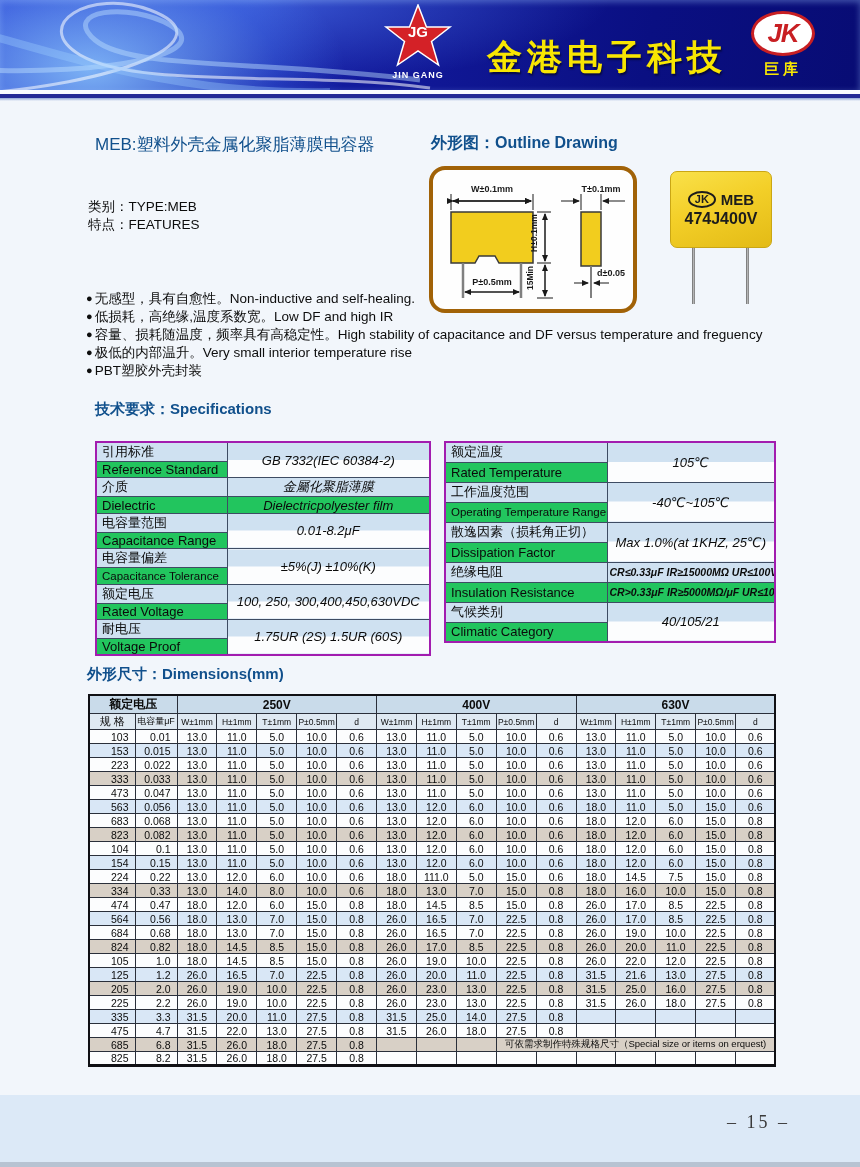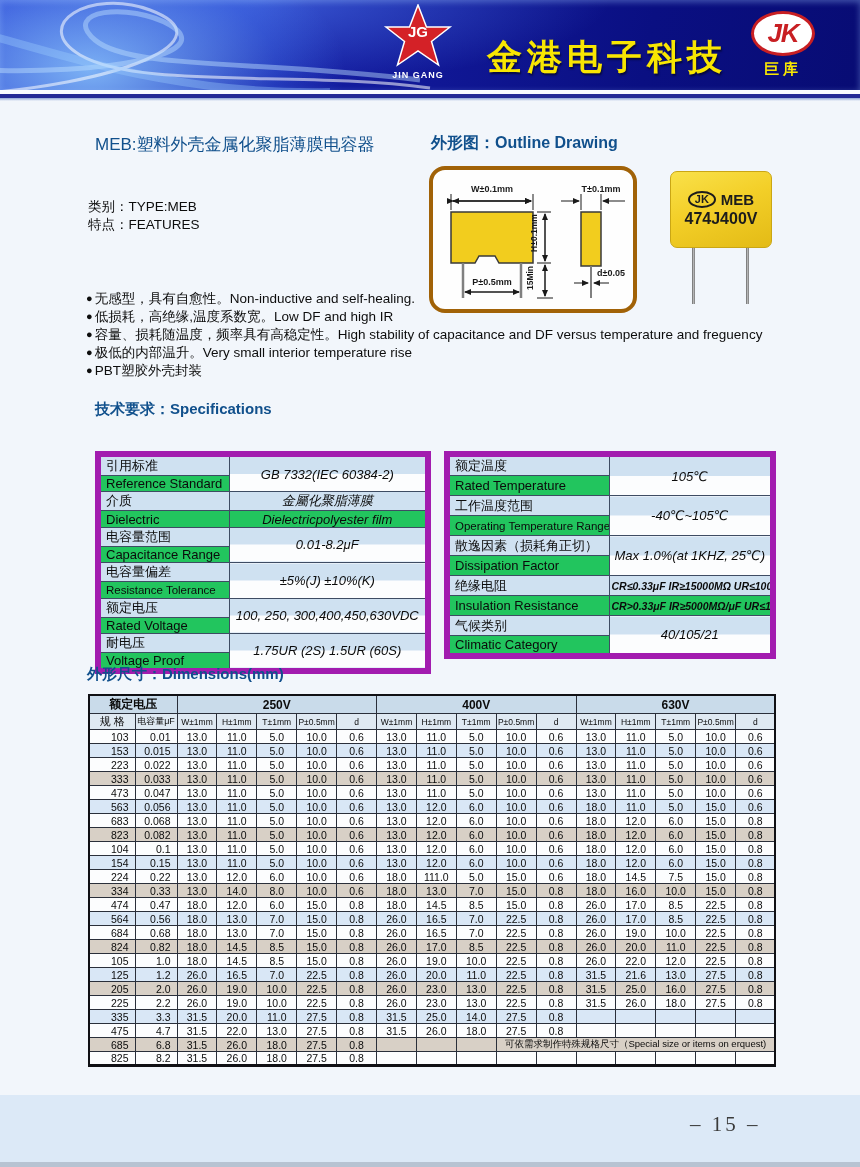--- a/index.html
+++ b/index.html
@@ -72,21 +72,21 @@
   .cap-lead { position:absolute; top:77px; width:3px; height:56px;
     background:linear-gradient(to right,#666,#b5b5b5,#777); }
   .cap-lead.l { left:22px; } .cap-lead.r { left:76px; }
 
   
   .section-heading { position:absolute; font-size:15px; font-weight:bold; color:#11508c; }
   #specs-heading { left:95px; top:400px; }
   #dims-heading  { left:87px; top:665px; }
 
   table { border-collapse:collapse; }
-  .spec-table { position:absolute; top:451px; border:6px solid #a21caf; background:#fff; table-layout:fixed; }
+  .spec-table { position:absolute; top:441px; border:2px solid #a21caf; background:#fff; table-layout:fixed; }
   .spec-table td { border:1px solid #3e4c63; font-size:13px; color:#0b0b0b; padding:0 5px; overflow:hidden; white-space:nowrap; }
   .spec-table td.lbl { text-align:left; }
   .spec-table td.val { text-align:center; padding:0 2px;font-style:italic; }
   .spec-table tr.zh td { background:#cfe1f1; }
   .spec-table tr.en td { background:#22c55e; }
   .spec-table td.merged { background:linear-gradient(to bottom,#cfe1f1 0%,#cfe1f1 50%,#fcfdfe 50%,#fcfdfe 100%) !important; }
   .spec-table td.small { font-size:11.5px; }
   .spec-table td.tiny  { font-size:10.5px; font-weight:bold; }
   #spec-left  { left:95px;  width:336px; }
   #spec-left  td { height:16.4px; }
@@ -109,22 +109,22 @@
   .dims-table td { font-size:10.5px; height:14px; text-align:center; color:#0b0b0b; padding:0 2px; }
   .dims-table td.c-id { text-align:right; padding-right:6px; }
   .dims-table tr.row-white td { background:#fcfdfe; }
   .dims-table tr.row-blue  td { background:#d9e7f6; }
   .dims-table tr.row-tan   td { background:#d8d0c6; }
   .dims-table td.note-cell { font-size:9.5px; text-align:center; }
 
   
   .bottom-strip { position:absolute; left:0; top:1095px; width:860px; height:72px;
     background:#dce9f7; border-bottom:5px solid #b7c3d2; }
-  .page-number { position:absolute; left:690px; top:1112px; width:100px; text-align:left;
-    font-family:"Liberation Serif","DejaVu Serif",serif; font-size:21px; color:#3a3a3a; letter-spacing:3px; }
+  .page-number { position:absolute; left:690px; top:1112px; width:100px; text-align:right;
+    font-family:"Liberation Serif","DejaVu Serif",serif; font-size:18px; color:#3a3a3a; letter-spacing:3px; }
 </style>
 </head>
 <body>
 
 <div class="header">
   <svg class="swirls" width="860" height="90" viewBox="0 0 860 90">
     <path d="M-40,95 C120,85 230,40 150,10 C90,-12 30,25 80,55 C140,90 300,70 430,88" fill="none" stroke="rgba(255,255,255,0.55)" stroke-width="3"></path>
     <path d="M-20,70 C100,75 220,55 170,25 C130,2 60,10 95,40 C130,70 260,60 420,80" fill="none" stroke="rgba(190,225,255,0.45)" stroke-width="5"></path>
     <path d="M-30,30 C80,60 180,95 330,92" fill="none" stroke="rgba(160,210,255,0.35)" stroke-width="8"></path>
   </svg>
@@ -253,21 +253,21 @@
       </tr>
   <tr class="en">
         <td class="lbl">Capacitance Range</td>
       </tr>
 
   <tr class="zh">
         <td class="lbl">电容量偏差</td>
       <td class="val merged" rowspan="2">±5%(J) ±10%(K)</td>
       </tr>
   <tr class="en">
-        <td class="lbl small">Resistance Tolerance</td>
+        <td class="lbl small">Capacitance Tolerance</td>
       </tr>
 
   <tr class="zh">
         <td class="lbl">额定电压</td>
       <td class="val merged" rowspan="2">100, 250, 300,400,450,630VDC</td>
       </tr>
   <tr class="en">
         <td class="lbl">Rated Voltage</td>
       </tr>
 

